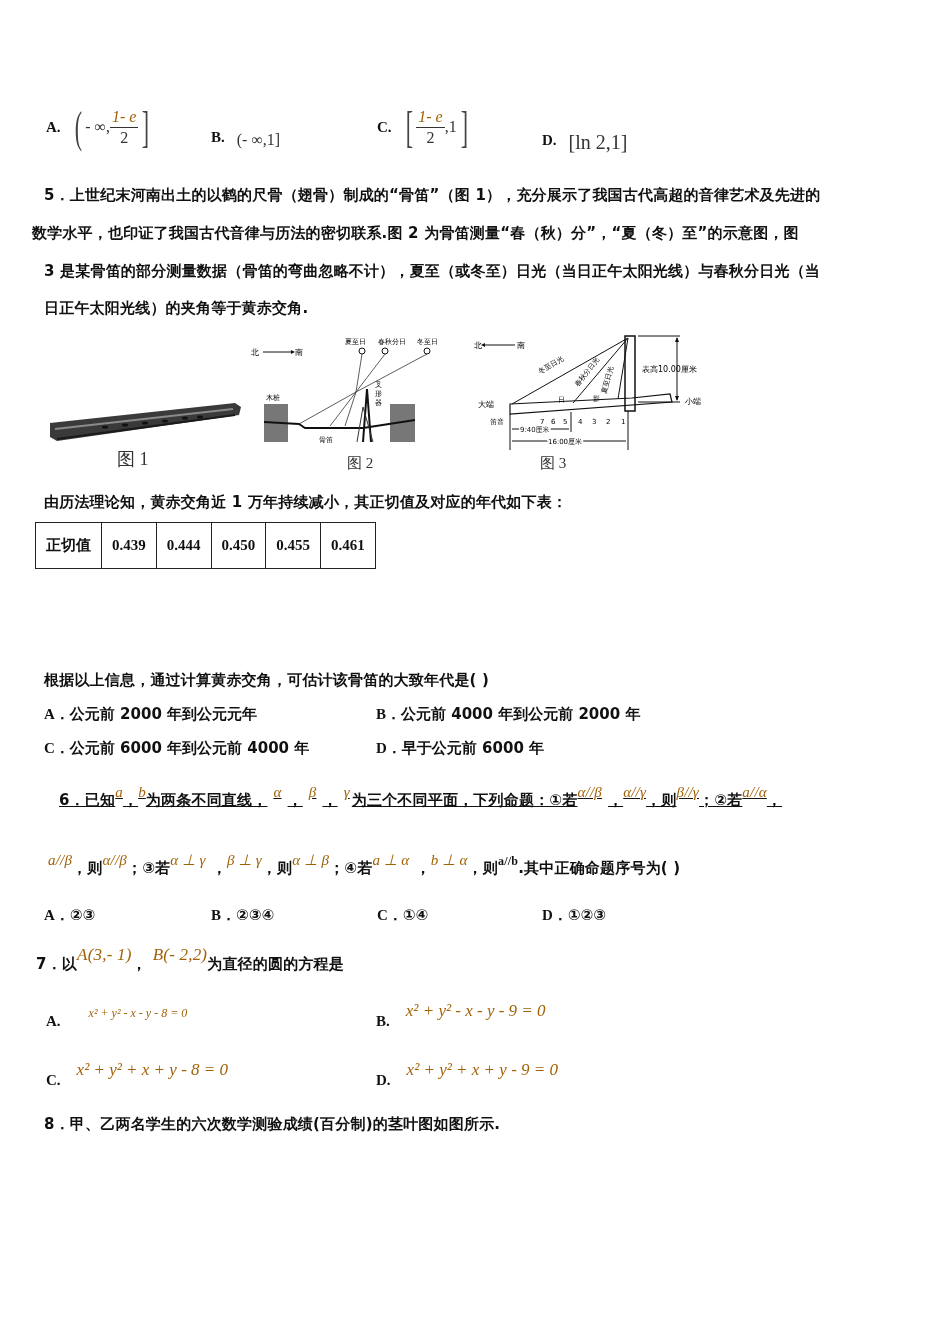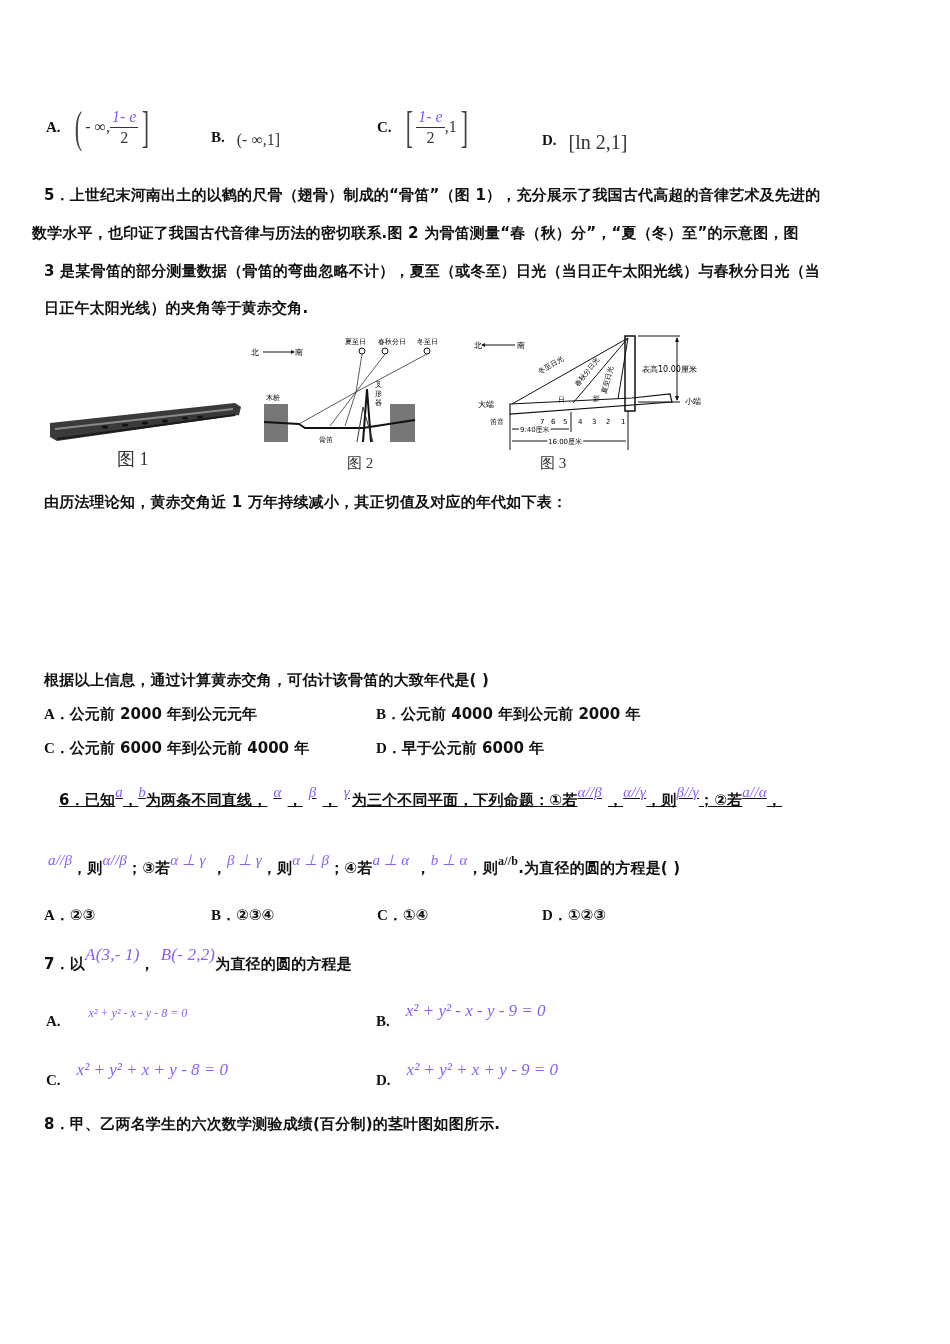--- a/index.html
+++ b/index.html
@@ -1,21 +1,21 @@
 <!DOCTYPE html>
 <html><head>
 <meta charset="utf-8">
 <style>
   html, body { margin: 0; padding: 0; background: #ffffff; }
   body { width: 950px; height: 1344px; position: relative; overflow: hidden;
          font-family: "DejaVu Sans", "Liberation Sans", sans-serif; color: #111; }
   .abs { position: absolute; white-space: nowrap; }
   .q { font-size: 15px; font-weight: bold; letter-spacing: 0.2px; }
   .lbl { font-family: "Liberation Serif", serif; font-weight: bold; font-size: 15px; }
-  .math { font-family: "Liberation Serif", serif; font-style: italic; color: #8b5cf6; font-weight: normal; }
+  .math { font-family: "Liberation Serif", serif; font-style: italic; color: #a16207; font-weight: normal; }
   .mathn { font-family: "Liberation Serif", serif; color: #333; font-weight: normal; }
   .sup { font-size: 15px; position: relative; top: -9px; }
   .frac { display: inline-block; vertical-align: middle; text-align: center; font-family: "Liberation Serif", serif; font-size: 16px; color:#333; line-height: 20px; }
   .frac .num { display: block; border-bottom: 1px solid #333; padding: 0 2px; }
   .frac .den { display: block; }
   .bracket { font-family: "Liberation Serif", serif; font-size: 44px; font-weight: 100; color: #444; vertical-align: middle; transform: scaleX(0.5); display: inline-block; }
   table.t { position: absolute; left: 35px; top: 522px; border-collapse: collapse; }
   table.t td { border: 1.5px solid #222; height: 45px; padding: 0 10px; font-size: 15px; font-weight: bold; vertical-align: middle; }
   table.t td.ang { font-family: "Liberation Serif", serif; font-weight: normal; color: #555; font-size: 18px; }
   table.t td.num { font-family: "Liberation Serif", serif; }
@@ -160,20 +160,28 @@
     <line x1="42" y1="109" x2="156" y2="109" stroke="#111"></line>
     <text x="78" y="112" font-size="7" style="paint-order:stroke;stroke:#fff;stroke-width:3px;">16.00厘米</text>
   </svg>
   <div class="abs figcap" style="left:70px; top:122px;">图 3</div>
 </div>
 
 <div class="abs q" style="left:44px; top:493px;">由历法理论知，黄赤交角近 1 万年持续减小，其正切值及对应的年代如下表：</div>
 
 <table class="t">
   <tbody>
+  <tr>
+    <td>正切值</td>
+    <td class="num">0.439</td>
+    <td class="num">0.444</td>
+    <td class="num">0.450</td>
+    <td class="num">0.455</td>
+    <td class="num">0.461</td>
+  </tr>
 </tbody>
   </table>
 
 <div class="abs q" style="left:44px; top:671px;">根据以上信息，通过计算黄赤交角，可估计该骨笛的大致年代是(    )</div>
 <div class="abs opt" style="left:44px; top:705px;"><span class="lbl">A．</span><span>公元前 2000 年到公元元年</span></div>
 <div class="abs opt" style="left:376px; top:705px;"><span class="lbl">B．</span><span>公元前 4000 年到公元前 2000 年</span></div>
 <div class="abs opt" style="left:44px; top:739px;"><span class="lbl">C．</span><span>公元前 6000 年到公元前 4000 年</span></div>
 <div class="abs opt" style="left:376px; top:739px;"><span class="lbl">D．</span><span>早于公元前 6000 年</span></div>
 
 <div class="abs q" style="left:59px; top:770px; height:40px; display:flex; align-items:flex-end;text-decoration:underline;">
@@ -205,29 +213,29 @@
   <span style="margin-left:6px;">，</span>
   <span class="math sup">β ⊥ γ</span>
   <span>，则</span>
   <span class="math sup">α ⊥ β</span>
   <span>；④若</span>
   <span class="math sup">a ⊥ α</span>
   <span style="margin-left:6px;">，</span>
   <span class="math sup">b ⊥ α</span>
   <span>，则</span>
   <span class="sup" style="font-family:'Liberation Serif',serif; font-size:12px; font-weight:bold;">a//b</span>
-  <span>.为直径的圆的方程是(    )</span>
+  <span>.其中正确命题序号为(    )</span>
 </div>
 
 <div class="abs opt" style="left:44px; top:906px;"><span class="lbl">A．</span><span>②③</span></div>
 <div class="abs opt" style="left:211px; top:906px;"><span class="lbl">B．</span><span>②③④</span></div>
 <div class="abs opt" style="left:377px; top:906px;"><span class="lbl">C．</span><span>①④</span></div>
 <div class="abs opt" style="left:542px; top:906px;"><span class="lbl">D．</span><span>①②③</span></div>
 
-<div class="abs q" style="left:44px; top:940px; height:34px; display:flex; align-items:flex-end;">
+<div class="abs q" style="left:36px; top:940px; height:34px; display:flex; align-items:flex-end;">
   <span>7．以</span>
   <span class="math sup" style="font-size:17px;">A(3,- 1)</span>
   <span>，</span>
   <span class="math sup" style="font-size:17px; margin-left:6px;">B(- 2,2)</span>
   <span>为直径的圆的方程是</span>
 </div>
 
 <div class="abs" style="left:46px; top:1000px; height:30px; display:flex; align-items:flex-end;">
   <span class="lbl">A.</span>
   <span class="math sup" style="margin-left:28px; font-size:12px;">x² + y² - x - y - 8 = 0</span>

